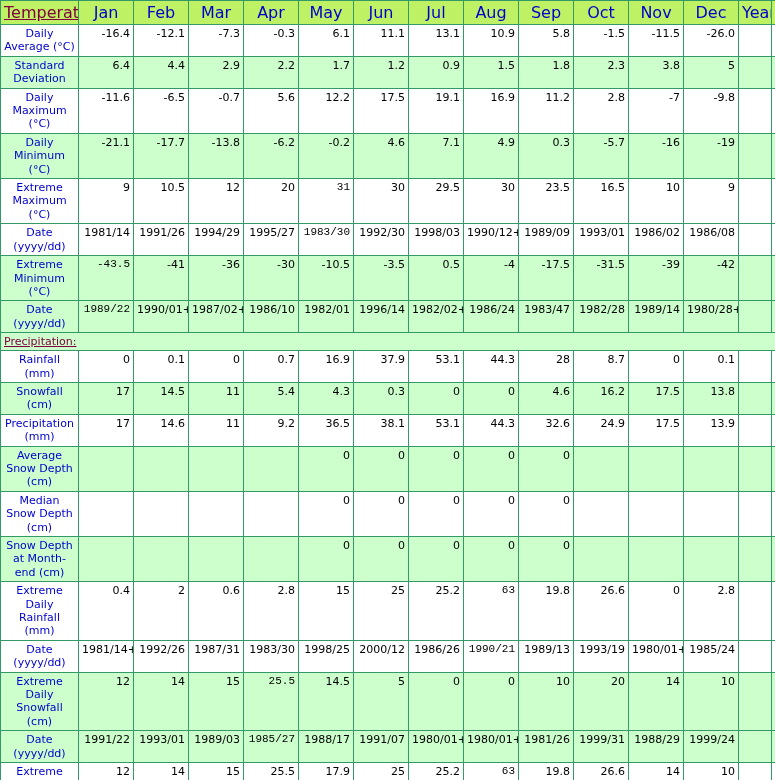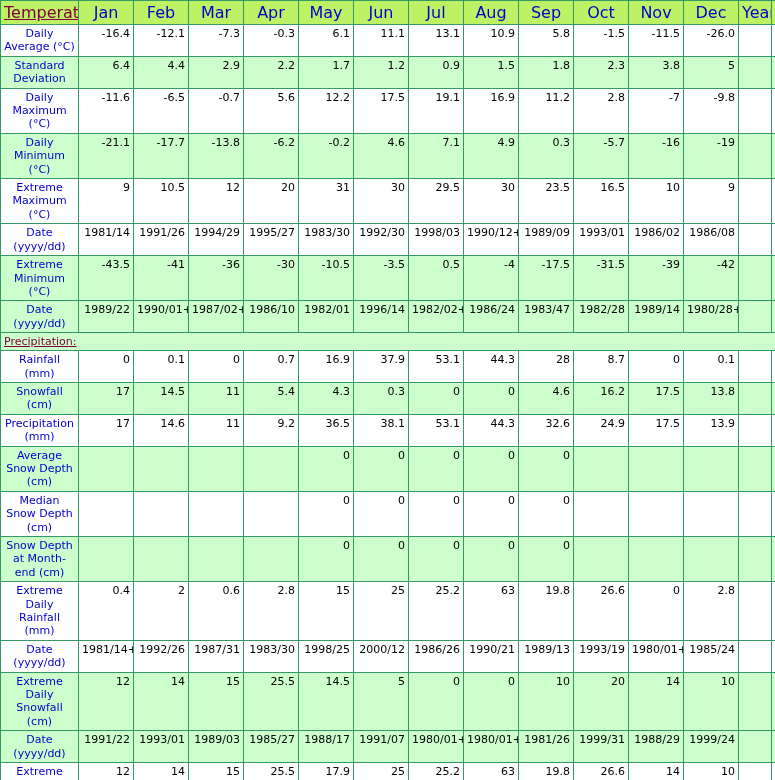--- a/index.html
+++ b/index.html
@@ -67,21 +67,21 @@
     line-height: 1.22;
   }
   
   td.val {
     text-align: right;
     color: #000000;
     font-weight: normal;
     font-size: 11px;
     line-height: 1.22;
   }
-  td.val.bold { font-weight: bold; }
+  td.val.bold { font-weight: bold; font-family: Liberation Mono, monospace; }
   td.code { text-align: right; color: #000000; }
 </style>
 </head>
 <body>
 
 <table id="climate-table">
   <colgroup>
     <col class="c-label">
     <col class="c-month">
       <col class="c-month">

